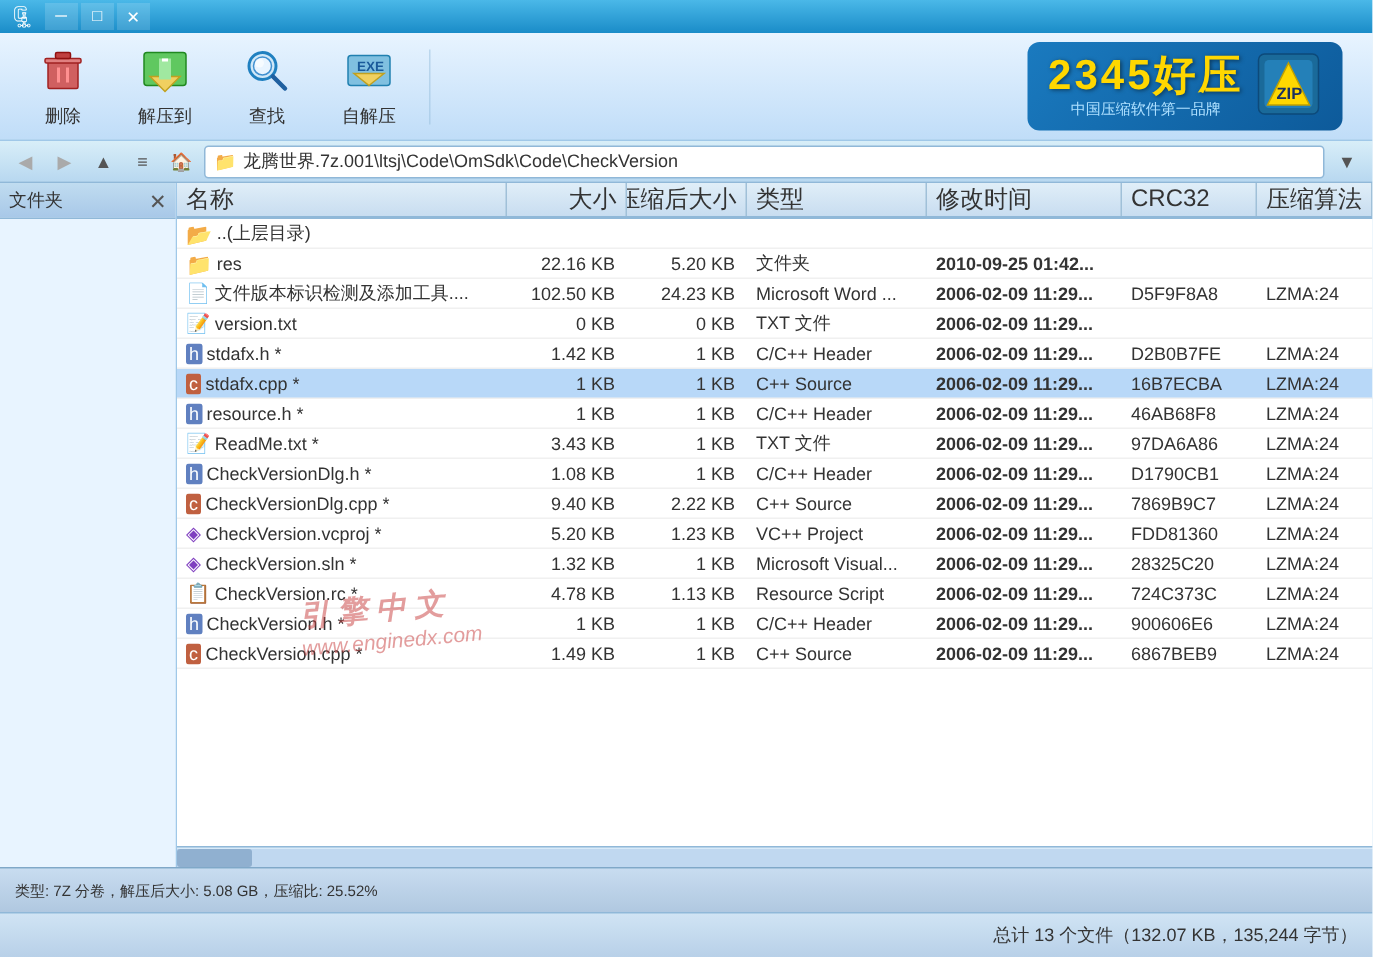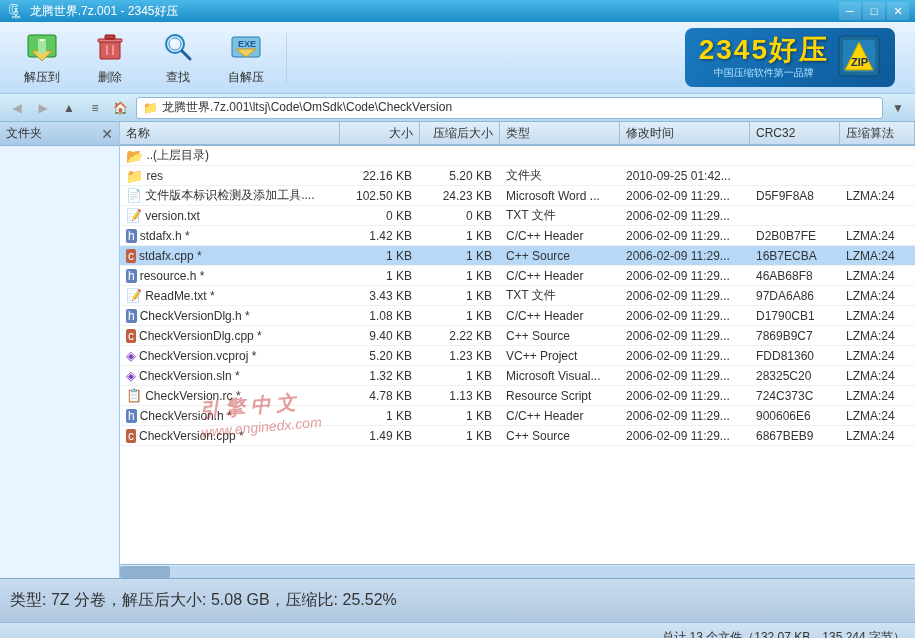--- a/index.html
+++ b/index.html
@@ -127,21 +127,21 @@
     #file-header {
       display: flex;
       background: linear-gradient(to bottom, #e0eef8, #c8ddf0);
       border-bottom: 2px solid #90b8d8;
       height: 24px;
     }
     .col-header {
       display: flex;
       align-items: center;
       padding: 0 6px;
-      font-size: 12px;
+      font-size: 16px;
       color: #333;
       border-right: 1px solid #a0c0d8;
       cursor: pointer;
       white-space: nowrap;
       overflow: hidden;
     }
     .col-name { flex: 0 0 220px; }
     .col-size { flex: 0 0 80px; justify-content: flex-end; }
     .col-packed { flex: 0 0 80px; justify-content: flex-end; }
     .col-type { flex: 0 0 120px; }
@@ -163,44 +163,44 @@
       font-size: 12px;
       color: #333;
       white-space: nowrap;
       overflow: hidden;
       text-overflow: ellipsis;
     }
     .file-row .cell-name { flex: 0 0 220px; display: flex; align-items: center; gap: 3px; }
     .file-row .cell-size { flex: 0 0 80px; text-align: right; padding-right: 8px; }
     .file-row .cell-packed { flex: 0 0 80px; text-align: right; padding-right: 8px; }
     .file-row .cell-type { flex: 0 0 120px; }
-    .file-row .cell-modified { flex: 0 0 130px; }
+    .file-row .cell-modified { flex: 0 0 130px; font-weight: bold; }
     .file-row .cell-crc { flex: 0 0 90px; }
     .file-row .cell-method { flex: 1; }
 
     
     #status-bottom {
       height: 30px;
       background: linear-gradient(to bottom, #d0e4f4, #b8d0e8);
       border-top: 1px solid #90b8d8;
       display: flex;
       align-items: center;
       padding: 0 10px;
       font-size: 12px;
       color: #333;
       justify-content: space-between;
     }
     #info-bar {
-      height: 44px;
+      height: 30px;
       background: linear-gradient(to bottom, #c8dcf0, #b0c8e0);
       border-top: 1px solid #80a8c8;
       display: flex;
       align-items: center;
       padding: 0 10px;
-      font-size: 16px;
+      font-size: 10px;
       color: #333;
     }
 
     
     #file-list::-webkit-scrollbar { width: 14px; }
     #file-list::-webkit-scrollbar-track { background: #e8f0f8; }
     #file-list::-webkit-scrollbar-thumb { background: #90b8d8; border-radius: 2px; border: 2px solid #e8f0f8; }
 
     
     #hscroll-area {
@@ -249,53 +249,52 @@
 
     #tb-separator {
       width: 1px; height: 50px; background: rgba(150,190,220,0.5); margin: 0 4px;
     }
   </style>
 </head>
 <body>
 
 <div id="titlebar">
   <span class="title-icon">🗜</span>
-  <span class="title-text">龙腾世界.7z.001 - 2345好压</span>
   <div class="win-controls">
     <button class="win-btn">─</button>
     <button class="win-btn">□</button>
     <button class="win-btn close">✕</button>
   </div>
 </div>
 
 <div id="toolbar">
-
-  <div class="toolbar-btn">
-    <div class="tb-icon">
-      <svg width="36" height="36" viewBox="0 0 36 36">
-        <rect x="4" y="6" width="28" height="22" rx="2" fill="#60c860" stroke="#208820" stroke-width="1"></rect>
-        <polygon points="18,32 28,22 8,22" fill="#f0d060" stroke="#c0a020" stroke-width="1"></polygon>
-        <rect x="14" y="10" width="8" height="14" fill="#a0e8a0"></rect>
-        <rect x="16" y="10" width="4" height="2" fill="white"></rect>
-      </svg>
-    </div>
-    <span class="tb-label">解压到</span>
-  </div>
 
   <div class="toolbar-btn">
     <div class="tb-icon">
       <svg width="36" height="36" viewBox="0 0 36 36">
         <rect x="8" y="12" width="20" height="18" rx="1" fill="#d06060" stroke="#a02020" stroke-width="1"></rect>
         <rect x="6" y="10" width="24" height="3" rx="1" fill="#e08080" stroke="#a02020" stroke-width="1"></rect>
         <rect x="13" y="6" width="10" height="4" rx="1" fill="#c04040" stroke="#901010" stroke-width="1"></rect>
         <rect x="14" y="16" width="2" height="10" fill="#ff9090"></rect>
         <rect x="20" y="16" width="2" height="10" fill="#ff9090"></rect>
       </svg>
     </div>
     <span class="tb-label">删除</span>
+  </div>
+
+  <div class="toolbar-btn">
+    <div class="tb-icon">
+      <svg width="36" height="36" viewBox="0 0 36 36">
+        <rect x="4" y="6" width="28" height="22" rx="2" fill="#60c860" stroke="#208820" stroke-width="1"></rect>
+        <polygon points="18,32 28,22 8,22" fill="#f0d060" stroke="#c0a020" stroke-width="1"></polygon>
+        <rect x="14" y="10" width="8" height="14" fill="#a0e8a0"></rect>
+        <rect x="16" y="10" width="4" height="2" fill="white"></rect>
+      </svg>
+    </div>
+    <span class="tb-label">解压到</span>
   </div>
 
   <div class="toolbar-btn">
     <div class="tb-icon">
       <svg width="36" height="36" viewBox="0 0 36 36">
         <circle cx="15" cy="15" r="9" fill="#d0e8f8" stroke="#2080c0" stroke-width="2"></circle>
         <circle cx="15" cy="15" r="6" fill="#e8f4ff" stroke="#4090d0" stroke-width="1"></circle>
         <line x1="22" y1="22" x2="30" y2="30" stroke="#2060a0" stroke-width="3" stroke-linecap="round"></line>
         <circle cx="13" cy="13" r="3" fill="white" opacity="0.6"></circle>
       </svg>

